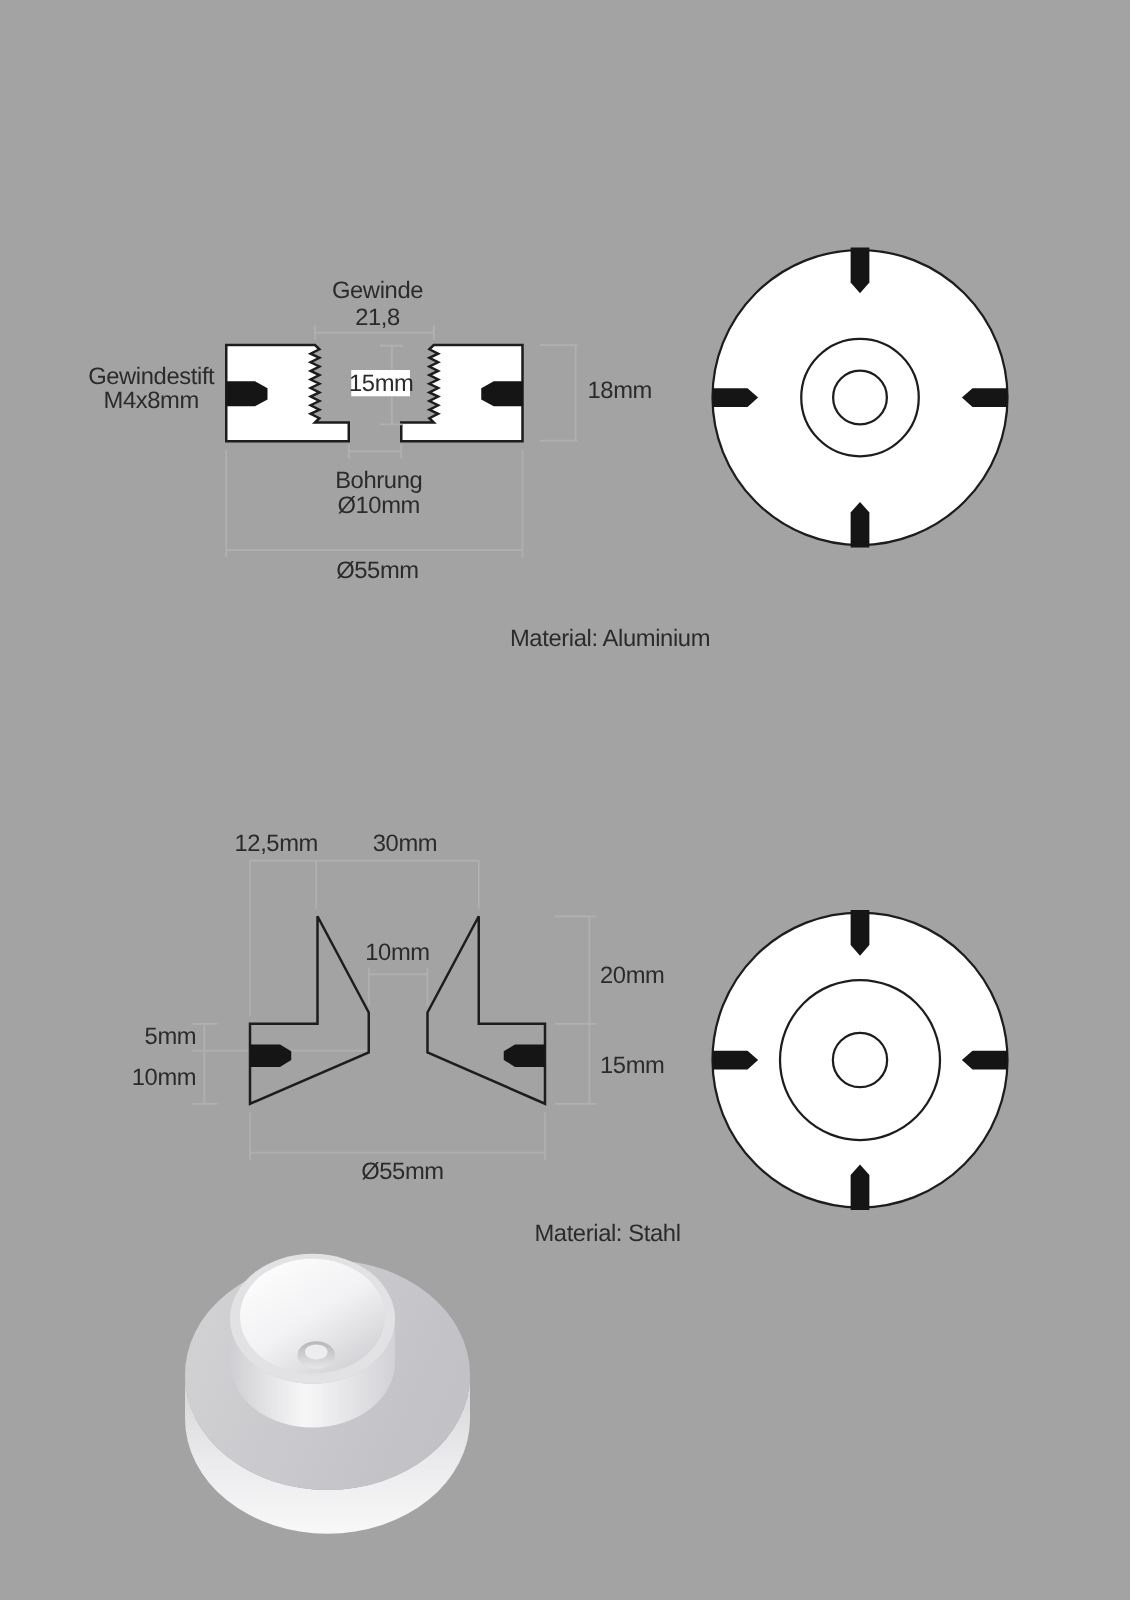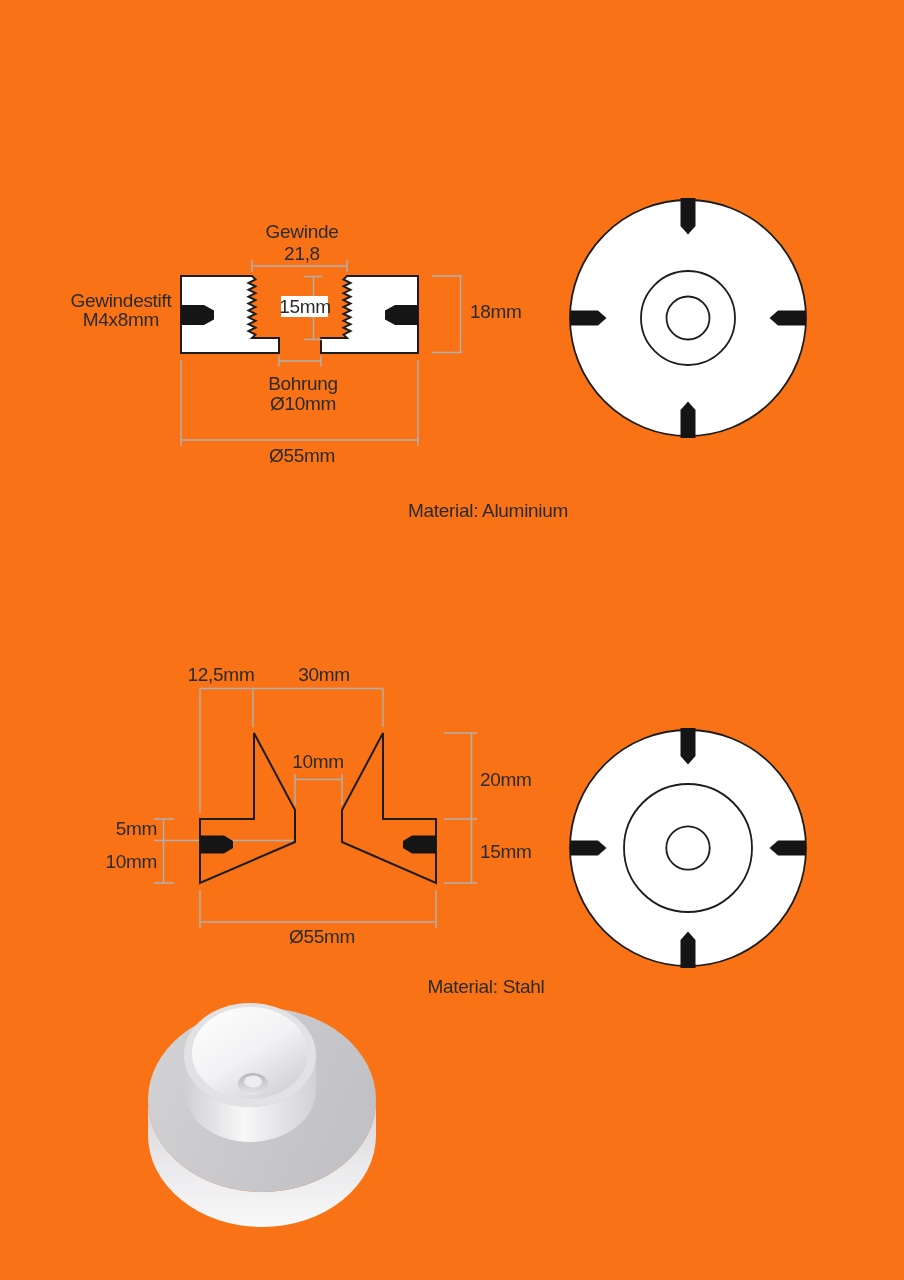--- a/index.html
+++ b/index.html
@@ -1,20 +1,20 @@
 <!DOCTYPE html>
 <html><head>
 <meta charset="utf-8">
 <style>
   html, body { margin: 0; padding: 0; background: #ffffff; }
   .page {
     position: relative;
     width: 904px;
     height: 1280px;
-    background: #f97316;
+    background: #a3a3a3;
     overflow: hidden;
     font-family: "Liberation Sans", sans-serif;
   }
   svg { display: block; }
   .outline { fill: #ffffff; stroke: #1d1d1d; stroke-width: 2; stroke-linejoin: miter; }
   .circle-line { fill: #ffffff; stroke: #1d1d1d; stroke-width: 1.8; }
   .inner-circle { fill: none; stroke: #1d1d1d; stroke-width: 1.8; }
   .screw { fill: #151515; stroke: none; }
   .dim { fill: none; stroke: #aeb1b3; stroke-width: 1.4; }
   .lbl {

